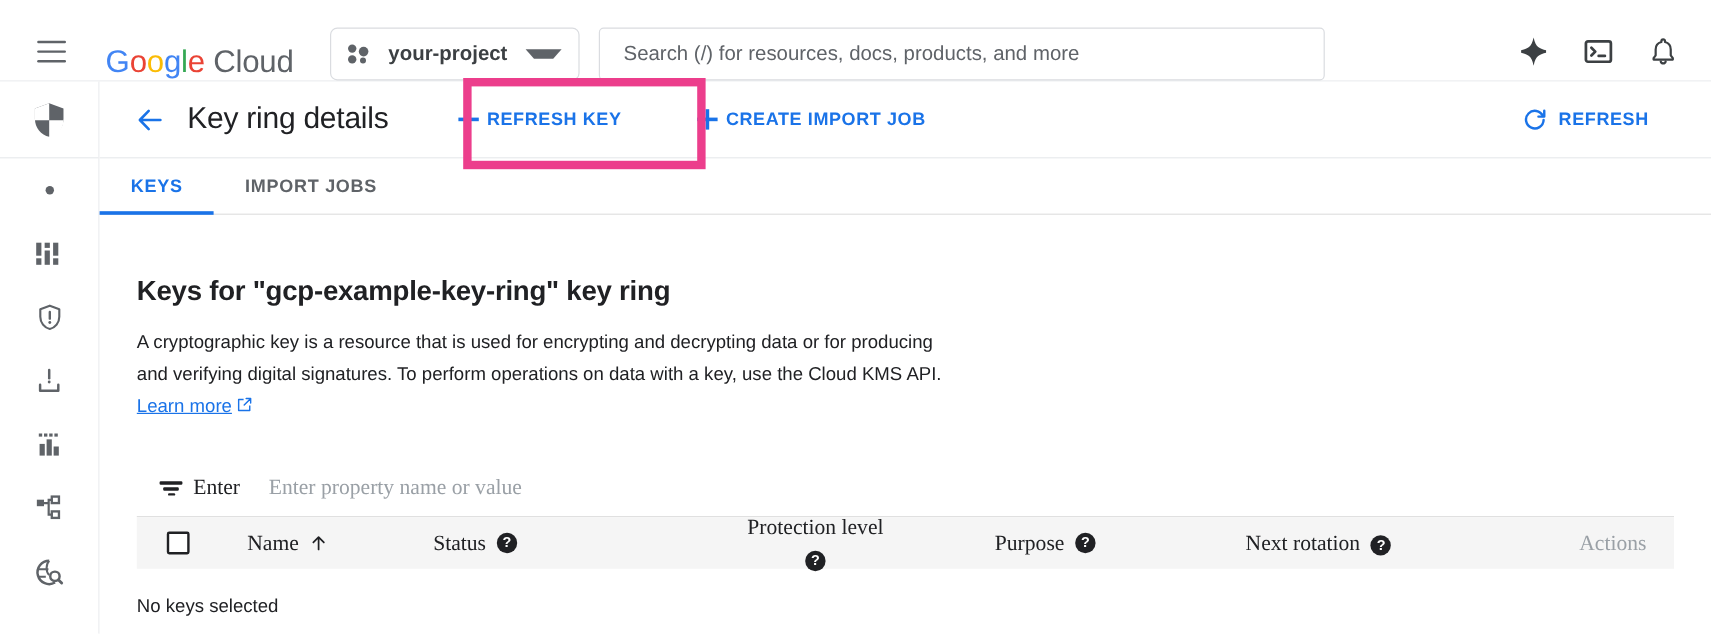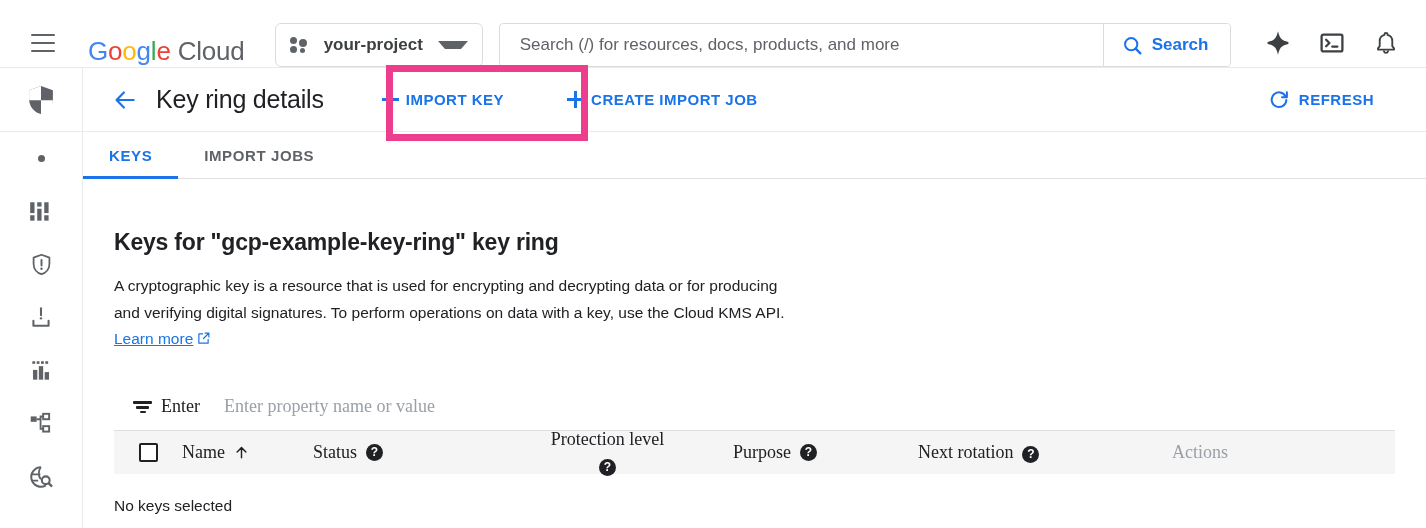--- a/index.html
+++ b/index.html
@@ -257,21 +257,21 @@
     width: 420px;
   }
   .filter-input::placeholder { color: #9aa0a6; opacity: 1; }
 
   
   .thead {
     display: flex; align-items: center;
     height: 43px;
     background: #f5f5f5;
     font-family: "Liberation Serif", serif;
-    font-size: 18px; color: #202124;
+    font-size: 18px; color: #202124; gap: 24px;
   }
   .th { display: flex; align-items: center; gap: 9px; white-space: nowrap; }
   .th-check { width: 68px; display: flex; align-items: center; justify-content: center; }
   .checkbox {
     width: 19px; height: 19px; border: 2.3px solid #202124;
     border-radius: 2px; background: #fff; cursor: pointer; flex: none;
   }
   .th-name { width: 131px; cursor: pointer; }
   .th-status { width: 169px; }
   .th-prot { width: 251px; flex-direction: column; }
@@ -311,27 +311,20 @@
         <i></i>
         <i></i>
         <i></i>
     </span>
     <span class="project-name">your-project</span>
     <span class="caret-down"></span>
   </div>
 
   <div class="searchwrap">
     <input class="searchbox" type="text" placeholder="Search (/) for resources, docs, products, and more" style="">
-    <div class="search-btn">
-      <svg width="21" height="21" viewBox="0 0 24 24">
-        <path fill="none" stroke="#1a73e8" stroke-width="2.3" d="M10.5 3.5a7 7 0 1 1 0 14 7 7 0 0 1 0-14z"></path>
-        <line x1="15.6" y1="15.6" x2="21" y2="21" stroke="#1a73e8" stroke-width="2.6" stroke-linecap="round"></line>
-      </svg>
-      <span class="lbl">Search</span>
-    </div>
   </div>
 
   <div class="topicons">
     <div class="iconbtn">
       <svg width="26" height="26" viewBox="0 0 24 24">
         <path fill="#3c4043" d="M12 1.2c.9 3.9 1.9 6.3 4.1 7.7 1.3.9 3.1 1.6 5.5 2.1v1.9c-2.4.5-4.2 1.2-5.5 2.1-2.2 1.4-3.2 3.8-4.1 7.8-.9-4-1.9-6.4-4.1-7.8-1.3-.9-3.1-1.6-5.5-2.1v-1.9c2.4-.5 4.2-1.2 5.5-2.1C10.1 7.5 11.1 5.1 12 1.2z"></path>
       </svg>
     </div>
     <div class="iconbtn">
       <svg width="26" height="26" viewBox="0 0 24 24">
@@ -427,21 +420,21 @@
   <div class="pagehead">
     <div class="backbtn">
       <svg width="26" height="26" viewBox="0 0 24 24">
         <path d="M20 12H4.6M11 5 4.2 12l6.8 7" fill="none" stroke="#1a73e8" stroke-width="2" stroke-linecap="round" stroke-linejoin="round"></path>
       </svg>
     </div>
     <div class="pagetitle">Key ring details</div>
 
     <div class="actionbtn" id="create-key-btn">
       <span class="plusicon"></span>
-      <span>IMPORT KEY</span>
+      <span>REFRESH KEY</span>
     </div>
 
     <div class="actionbtn" id="create-import-btn">
       <span class="plusicon"></span>
       <span>CREATE IMPORT JOB</span>
     </div>
 
     <div id="refresh-btn">
       <svg width="22" height="22" viewBox="0 0 24 24">
         <path d="M19.3 8.4A8 8 0 1 0 20 12" fill="none" stroke="#1a73e8" stroke-width="2.2" stroke-linecap="round"></path>

